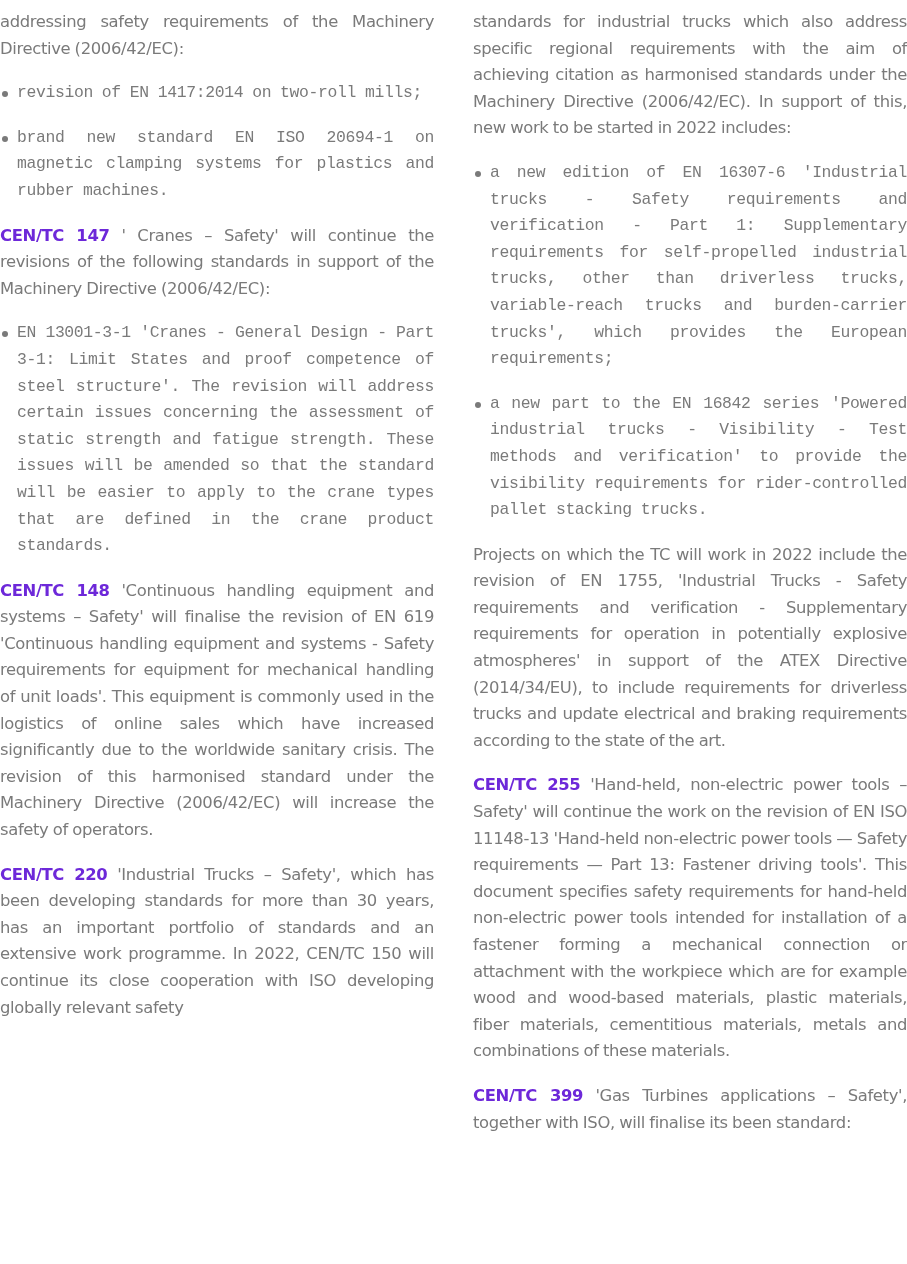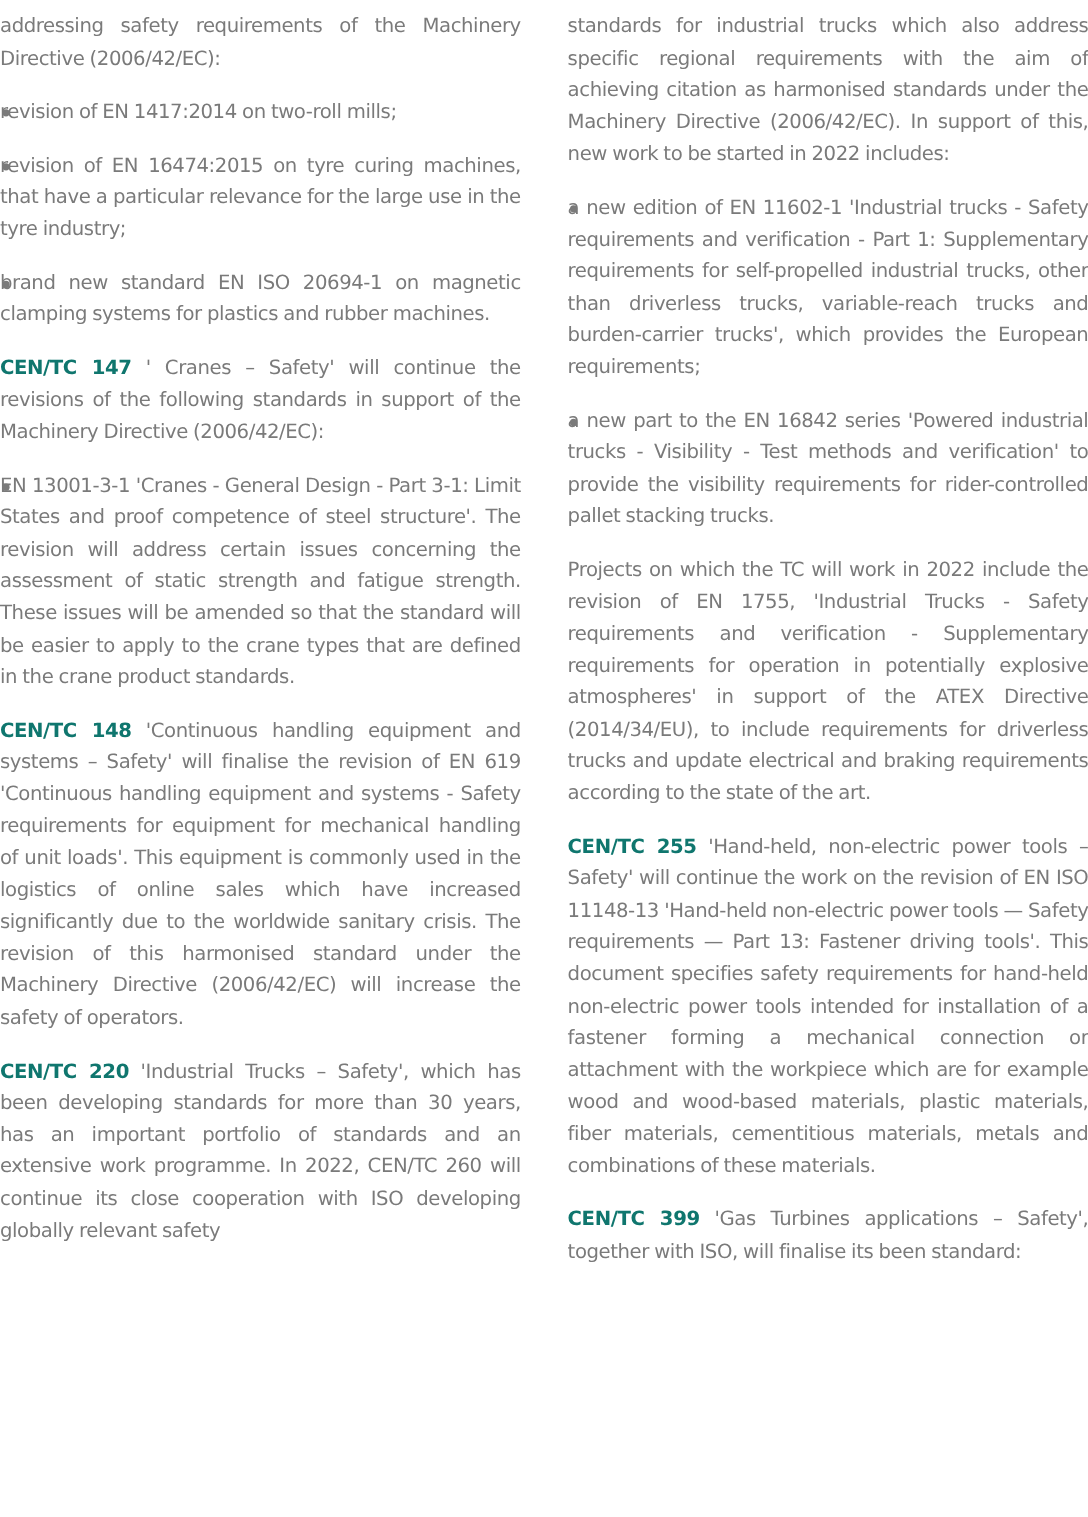--- a/index.html
+++ b/index.html
@@ -36,65 +36,66 @@
     p {
       margin: 0 0 18px 0;
     }
     ul {
       list-style: none;
       margin: 0 0 18px 0;
       padding: 0;
     }
     li {
       position: relative;
+      padding-left: 17px;
       margin: 0 0 18px 0;
+      font-family: Liberation Mono, monospace;
     }
     li:last-child { margin-bottom: 18px; }
     li::before {
       content: "";
       position: absolute;
       left: 2px;
       top: 11px;
       width: 6px;
       height: 6px;
       border-radius: 50%;
       background: #7a7a7a;
     }
     .tc {
-      color: #0f766e;
+      color: #6d28d9;
       font-weight: bold;
     }
   </style>
 </head>
 <body>
 
 <div class="page">
 
   <div class="col col-left">
     <p>addressing safety requirements of the Machinery Directive (2006/42/EC):</p>
     <ul>
       <li>revision of EN 1417:2014 on two-roll mills;</li>
-      <li>revision of EN 16474:2015 on tyre curing machines, that have a particular relevance for the large use in the tyre industry;</li>
       <li>brand new standard EN ISO 20694-1 on magnetic clamping systems for plastics and rubber machines.</li>
     </ul>
 
     <p><span class="tc">CEN/TC 147</span><span> ' Cranes – Safety' will continue the revisions of the following standards in support of the Machinery Directive (2006/42/EC):</span></p>
     <ul>
       <li>EN 13001-3-1 'Cranes - General Design - Part 3-1: Limit States and proof competence of steel structure'. The revision will address certain issues concerning the assessment of static strength and fatigue strength. These issues will be amended so that the standard will be easier to apply to the crane types that are defined in the crane product standards.</li>
     </ul>
 
     <p><span class="tc">CEN/TC 148</span><span> 'Continuous handling equipment and systems – Safety' will finalise the revision of EN 619 'Continuous handling equipment and systems - Safety requirements for equipment for mechanical handling of unit loads'. This equipment is commonly used in the logistics of online sales which have increased significantly due to the worldwide sanitary crisis. The revision of this harmonised standard under the Machinery Directive (2006/42/EC) will increase the safety of operators.</span></p>
 
-    <p><span class="tc">CEN/TC 220</span><span> 'Industrial Trucks – Safety', which has been developing standards for more than 30 years, has an important portfolio of standards and an extensive work programme. In 2022, CEN/TC 260 will continue its close cooperation with ISO developing globally relevant safety</span></p>
+    <p><span class="tc">CEN/TC 220</span><span> 'Industrial Trucks – Safety', which has been developing standards for more than 30 years, has an important portfolio of standards and an extensive work programme. In 2022, CEN/TC 150 will continue its close cooperation with ISO developing globally relevant safety</span></p>
   </div>
 
   <div class="col col-right">
     <p>standards for industrial trucks which also address specific regional requirements with the aim of achieving citation as harmonised standards under the Machinery Directive (2006/42/EC). In support of this, new work to be started in 2022 includes:</p>
     <ul>
-      <li>a new edition of EN 11602-1 'Industrial trucks - Safety requirements and verification - Part 1: Supplementary requirements for self-propelled industrial trucks, other than driverless trucks, variable-reach trucks and burden-carrier trucks', which provides the European requirements;</li>
+      <li>a new edition of EN 16307-6 'Industrial trucks - Safety requirements and verification - Part 1: Supplementary requirements for self-propelled industrial trucks, other than driverless trucks, variable-reach trucks and burden-carrier trucks', which provides the European requirements;</li>
       <li>a new part to the EN 16842 series 'Powered industrial trucks - Visibility - Test methods and verification' to provide the visibility requirements for rider-controlled pallet stacking trucks.</li>
     </ul>
     <p>Projects on which the TC will work in 2022 include the revision of EN 1755, 'Industrial Trucks - Safety requirements and verification - Supplementary requirements for operation in potentially explosive atmospheres' in support of the ATEX Directive (2014/34/EU), to include requirements for driverless trucks and update electrical and braking requirements according to the state of the art.</p>
 
     <p><span class="tc">CEN/TC 255</span><span> 'Hand-held, non-electric power tools – Safety' will continue the work on the revision of EN ISO 11148-13 'Hand-held non-electric power tools — Safety requirements — Part 13: Fastener driving tools'. This document specifies safety requirements for hand-held non-electric power tools intended for installation of a fastener forming a mechanical connection or attachment with the workpiece which are for example wood and wood-based materials, plastic materials, fiber materials, cementitious materials, metals and combinations of these materials.</span></p>
 
     <p><span class="tc">CEN/TC 399</span><span> 'Gas Turbines applications – Safety', together with ISO, will finalise its been standard:</span></p>
   </div>
 
 </div>

